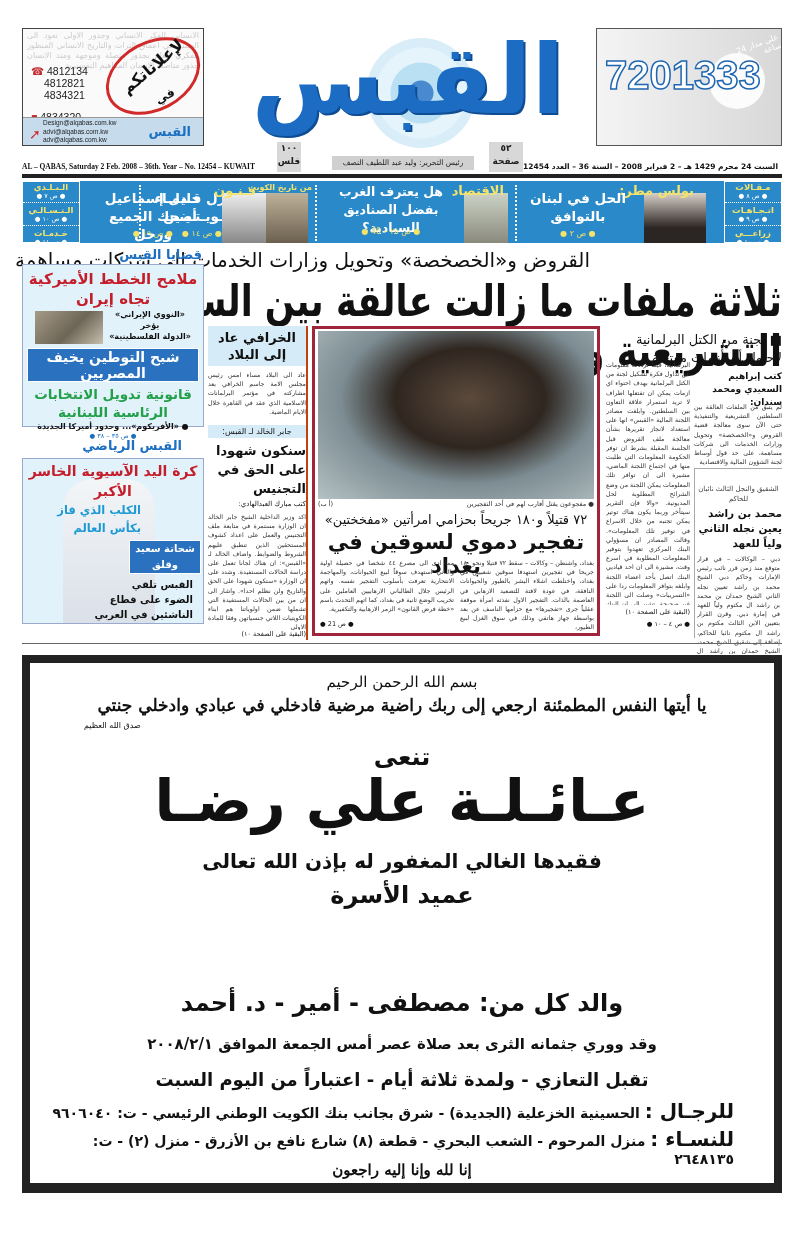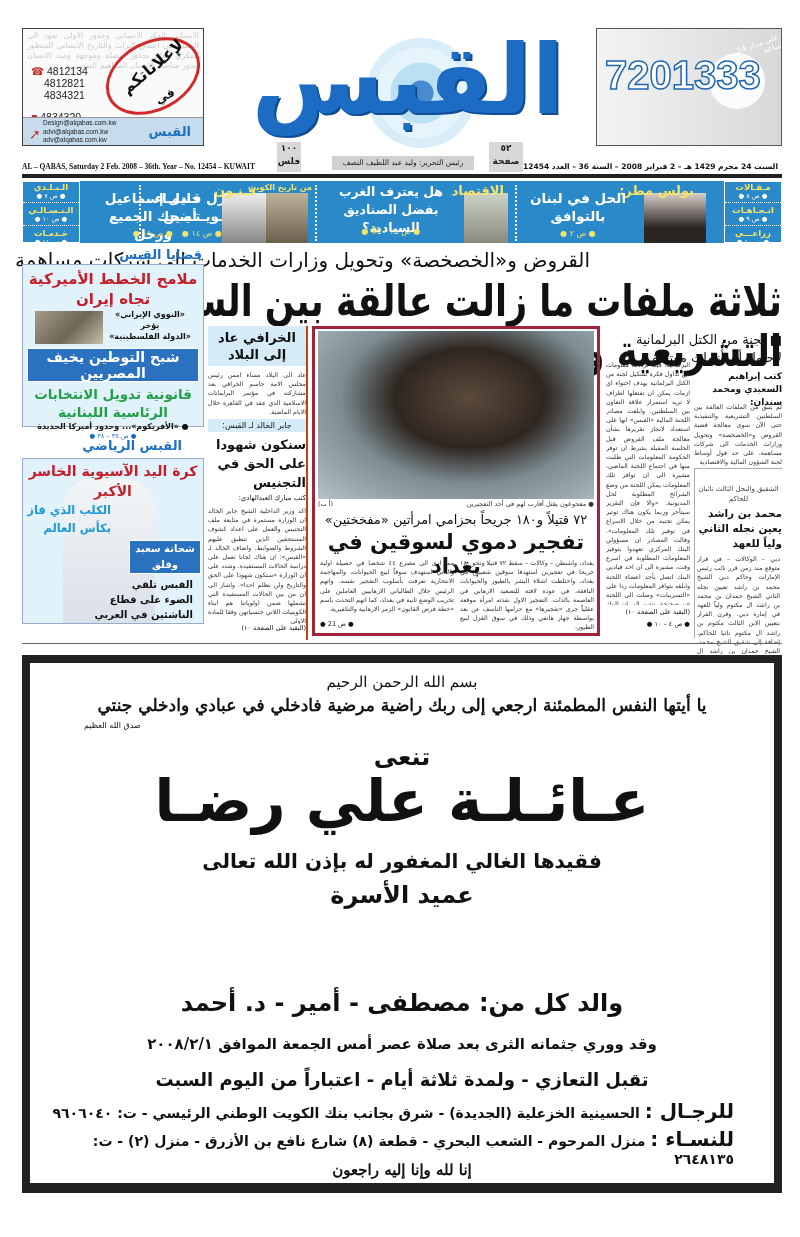--- a/index.html
+++ b/index.html
@@ -203,38 +203,38 @@
   <div class="blue-bar">شبح التوطين يخيف المصريين</div>
   <div class="green-h">قانونية تدويل الانتخابات الرئاسية اللبنانية</div>
   <div class="small" style="text-align:center">● «الأفريكوم»... وحدود أميركا الجديدة</div>
   <div class="pg">● ص ٣٥ – ٣٨ ●</div>
 </div>
 
 <div class="abs sec-title" style="right:618px;top:438px">القبس الرياضي</div>
 <div class="abs lbox" style="top:458px;height:166px;overflow:hidden">
   <div style="position:absolute;left:40px;top:20px;width:92px;height:146px;background:linear-gradient(#f6f6f6,#d9dde6);border-radius:30px 30px 4px 4px;opacity:0.85"></div>
   <div class="red-h" style="position:relative;margin-top:2px;font-size:14px">كرة اليد الآسيوية الخاسر الأكبر</div>
-  <div style="position:relative;color:#1d9ad6;font-weight:bold;font-size:11.5px;direction:rtl;text-align:right;padding-right:92px;line-height:18px">
+  <div style="position:relative;color:#1d9ad6;font-weight:bold;font-size:11.5px;direction:rtl;text-align:right;padding-right:62px;line-height:18px">
     <div>الكلب الذي فاز</div>
     <div>بكأس العالم</div>
   </div>
   <div class="blue-bar" style="position:relative;width:72px;margin-left:auto;margin-right:2px;font-size:10px">شحاتة سعيد وقلق</div>
   <div style="position:relative;font-weight:bold;font-size:10px;direction:rtl;text-align:right;padding-right:10px;line-height:15px">
     <div>القبس تلقي</div>
     <div>الضوء على قطاع</div>
     <div>الناشئين في العربي</div>
   </div>
   <div class="green-h" style="position:relative;font-size:11.5px">● الرفاق يفقدون أعصابهم</div>
 
 </div>
 
 <div class="abs" style="left:208px;top:326px;width:100px;height:314px;border-right:2px solid #c2410c">
   <div class="blue-head-box" style="font-size:13px;line-height:17px;padding:3px 2px">الخرافي عاد إلى البلاد</div>
   <div class="col-text" style="margin-top:4px;height:46px">عاد الى البلاد مساء امس رئيس مجلس الامة جاسم الخرافي بعد مشاركته في مؤتمر البرلمانات الاسلامية الذي عقد في القاهرة خلال الايام الماضية.</div>
-  <div class="blue-head-box" style="font-size:8px;font-weight:normal;margin-top:3px;line-height:13px">جابر الخالد لـ القبس:</div>
+  <div class="blue-head-box" style="font-size:8px;font-weight:normal;margin-top:9px;line-height:13px">جابر الخالد لـ القبس:</div>
   <div class="col-head" style="font-size:13px;line-height:19px;margin-top:3px">سنكون شهودا على الحق في التجنيس</div>
   <div style="font-size:7px;direction:rtl;text-align:right;margin-top:2px">كتب مبارك العبدالهادي:</div>
   <div class="col-text" style="margin-top:4px;height:118px">اكد وزير الداخلية الشيخ جابر الخالد ان الوزارة مستمرة في متابعة ملف التجنيس والعمل على اعداد كشوف المستحقين الذين تنطبق عليهم الشروط والضوابط. واضاف الخالد لـ «القبس»: ان هناك لجانا تعمل على دراسة الحالات المستفيدة. وشدد على ان الوزارة «ستكون شهودا على الحق والتاريخ ولن نظلم احدا». واشار الى ان من بين الحالات المستفيدة التي تشملها ضمن اولوياتنا هم ابناء الكويتيات اللاتي جنسياتهن وفقا للمادة الاولى</div>
   <div style="font-size:6.5px;direction:rtl;text-align:right">(البقية على الصفحة ١٠)</div>
 </div>
 
 <div class="abs center-box"></div>
 <div class="abs center-photo"></div>
 <div class="abs caption">
   <span>● مفجوعون يقتل أقارب لهم في أحد التفجيرين</span>

